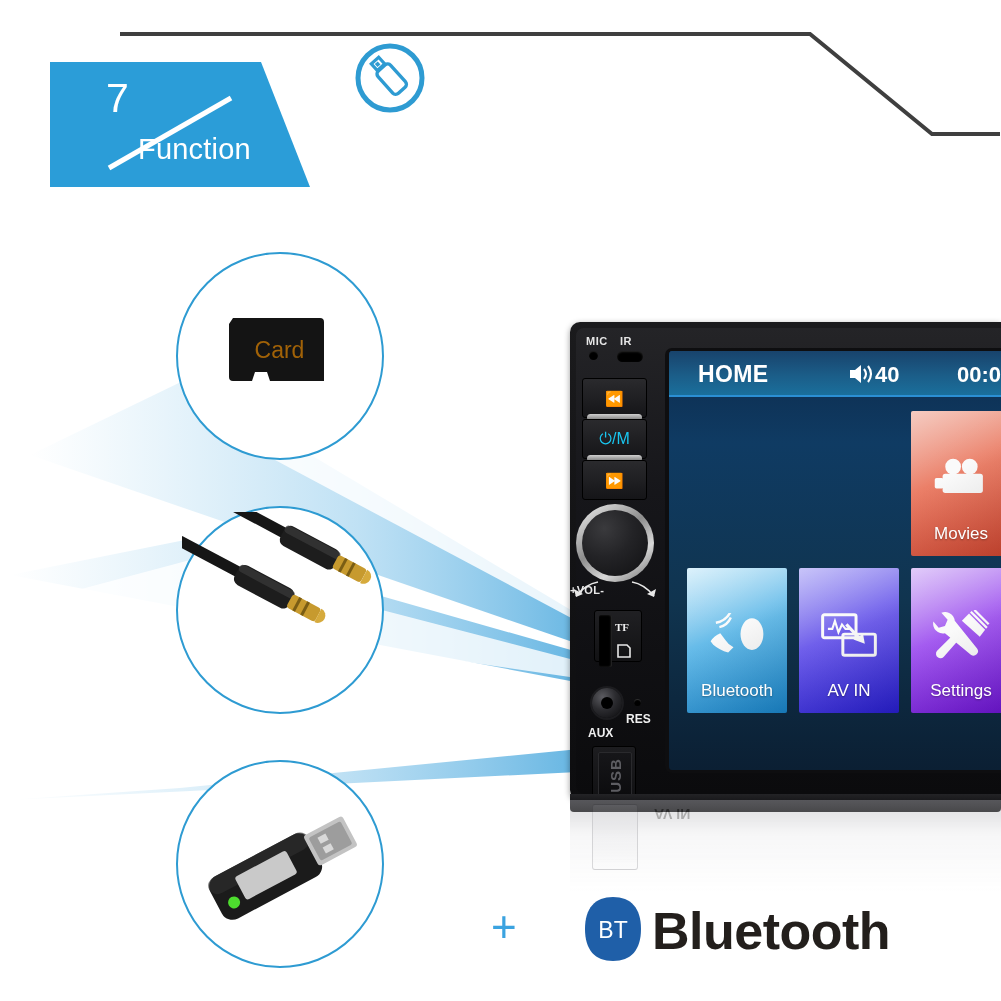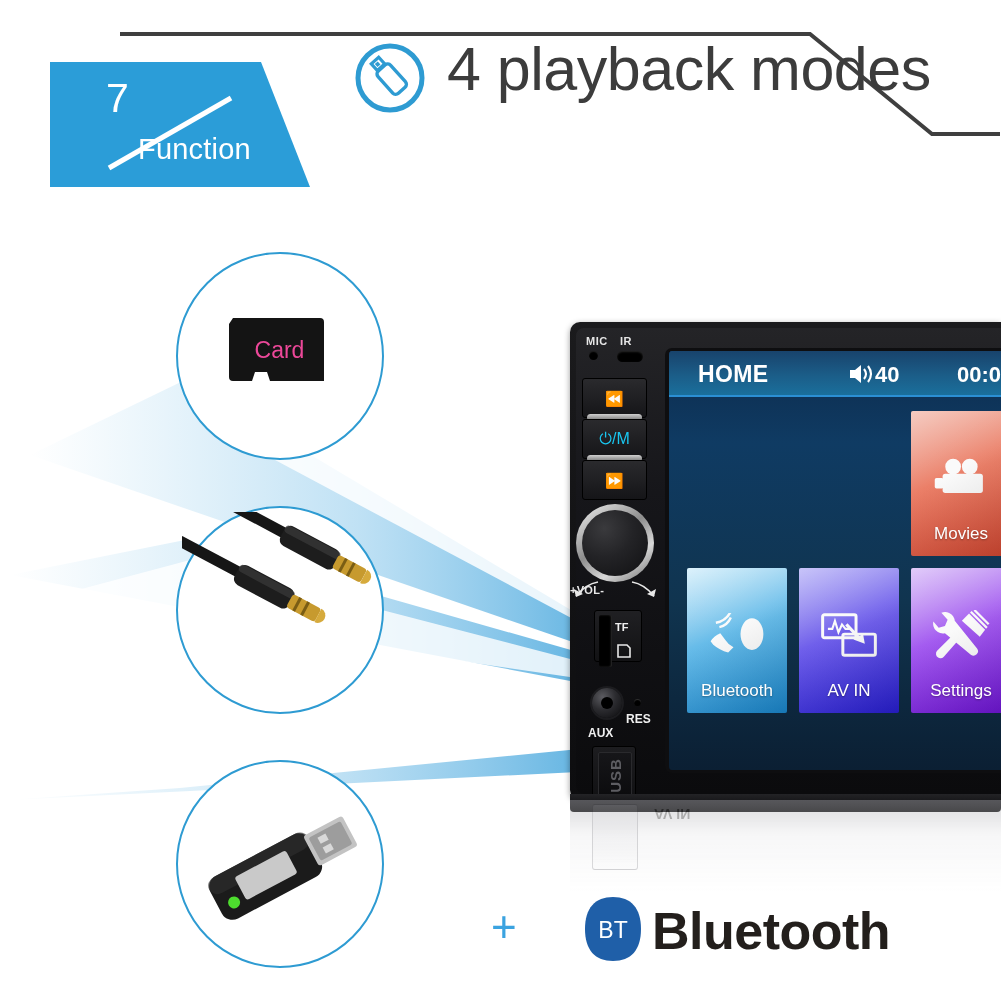--- a/index.html
+++ b/index.html
@@ -54,21 +54,21 @@
   }
   .c-card { left:176px; top:252px; width:208px; height:208px; }
   .c-aux  { left:176px; top:506px; width:208px; height:208px; }
   .c-usb  { left:176px; top:760px; width:208px; height:208px; }
 
   .card-chip {
     position:absolute; left:228px; top:315px; width:103px; height:70px;
   }
   .card-label {
     position:absolute; left:228px; top:337px; width:103px;
-    text-align:center; color:#ec4899; font-size:23px; font-weight:400;
+    text-align:center; color:#a16207; font-size:23px; font-weight:400;
   }
 
   .aux-art { position:absolute; left:182px; top:512px; width:196px; height:196px; }
   .usb-art { position:absolute; left:186px; top:770px; width:190px; height:190px; }
 
   
   .beams { position:absolute; left:0; top:240px; width:700px; height:560px; pointer-events:none; }
 
   
   .stereo { position:absolute; left:570px; top:322px; width:431px; height:480px; }
@@ -127,21 +127,21 @@
   }
   .vol-mark { position:absolute; left:2px; top:258px; width:86px; height:22px; }
   .vol-txt {
     position:absolute; left:0; top:262px; width:90px; text-align:left;
     color:#e8e8e8; font-size:11px; font-weight:700; letter-spacing:.3px;
   }
 
   .tf-slot {
     position:absolute; left:24px; top:288px; width:48px; height:52px;
     background:linear-gradient(180deg,#202023,#121214);
-    border:1px solid #000; border-radius:3px;
+    border:1px solid #000; border-radius:3px;font-family:Liberation Serif, serif;
   }
   .tf-mouth {
     position:absolute; left:4px; top:4px; width:13px; height:52px;
     background:#000; border-radius:2px;
     box-shadow:inset -1px 0 2px rgba(255,255,255,.18);
   }
   .tf-lbl {
     position:absolute; left:20px; top:10px; color:#efefef; font-size:11px; font-weight:700;
   }
   .tf-icon { position:absolute; left:21px; top:32px; width:16px; height:16px; }
@@ -287,21 +287,20 @@
 
   <svg class="usb-badge-icon" viewBox="0 0 74 74">
     <circle cx="37" cy="37" r="32" fill="none" stroke="#2e9bd2" stroke-width="5"></circle>
     <g transform="rotate(-42 37 37)">
       <rect x="29" y="24" width="17" height="30" rx="4" fill="none" stroke="#2e9bd2" stroke-width="3.4"></rect>
       <rect x="32.5" y="14" width="10" height="9" fill="none" stroke="#2e9bd2" stroke-width="3.2"></rect>
       <rect x="35" y="16.5" width="4" height="4" fill="#2e9bd2"></rect>
     </g>
   </svg>
 
-  <div class="hdr-title">4 playback modes</div>
 </div>
 
 <svg class="beams" viewBox="0 0 700 560">
   <defs>
     <linearGradient id="bg1" x1="0" y1="0" x2="1" y2="0">
       <stop offset="0" stop-color="#9fd3ef" stop-opacity="0"></stop>
       <stop offset="0.55" stop-color="#8cc9ec" stop-opacity="0.55"></stop>
       <stop offset="1" stop-color="#4aa8dd" stop-opacity="0.95"></stop>
     </linearGradient>
     <linearGradient id="bg2" x1="0" y1="0" x2="1" y2="0">

